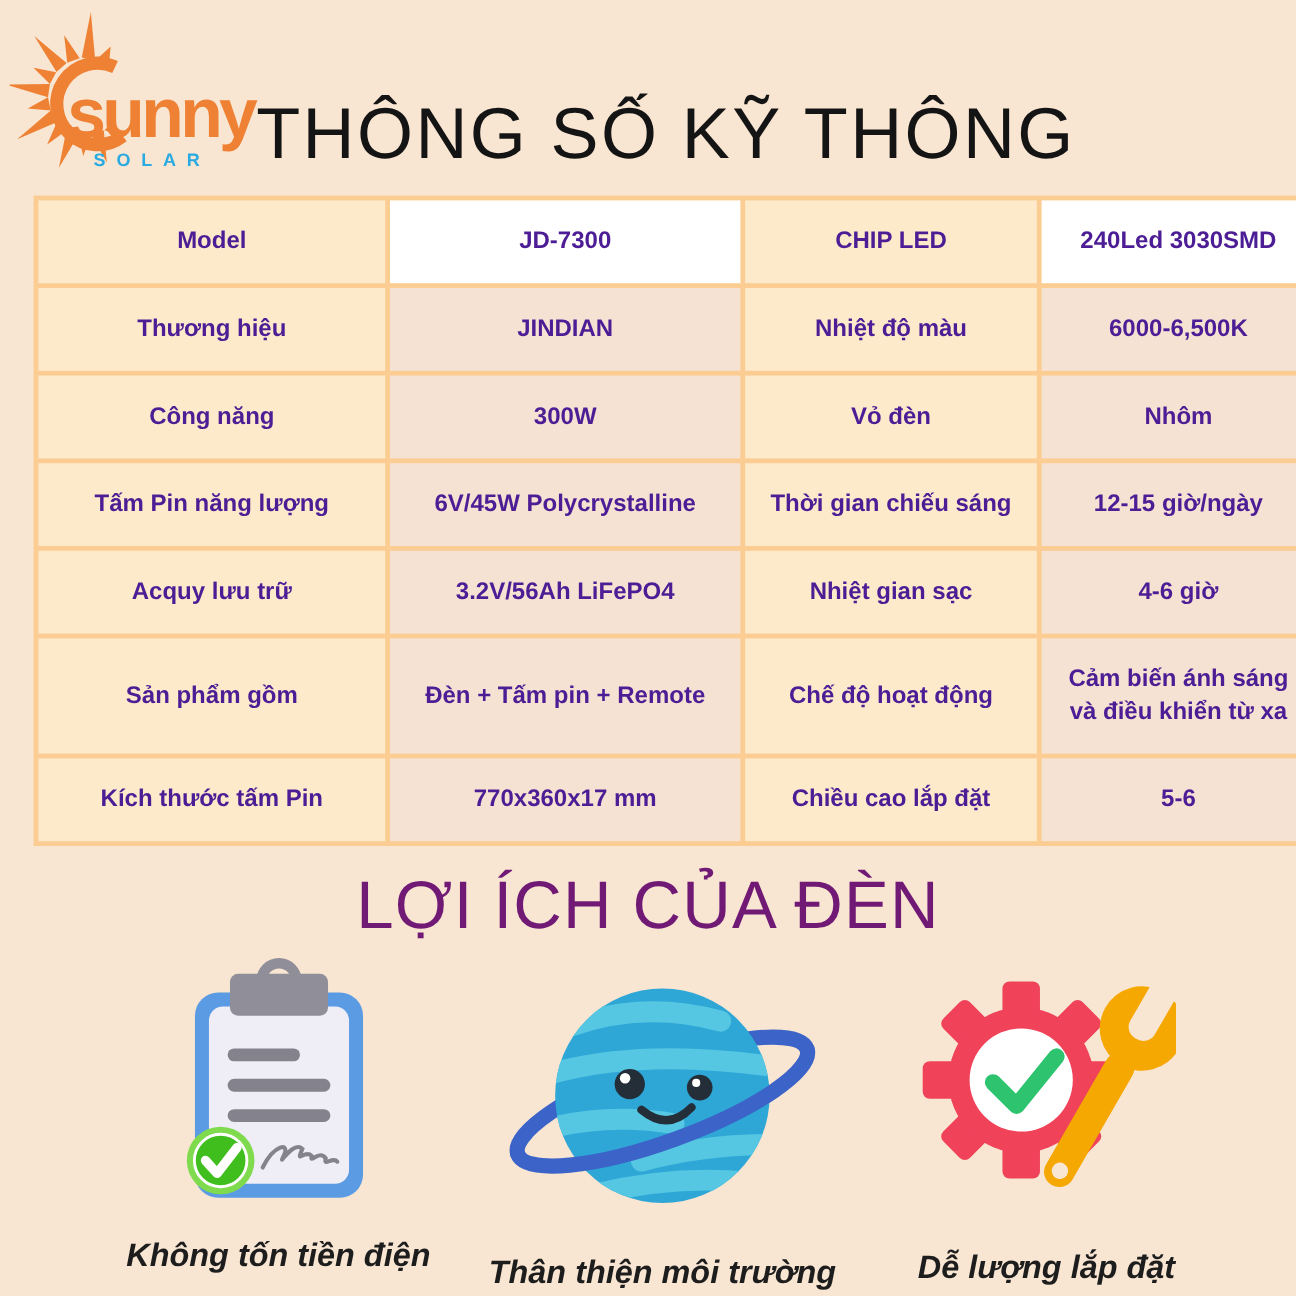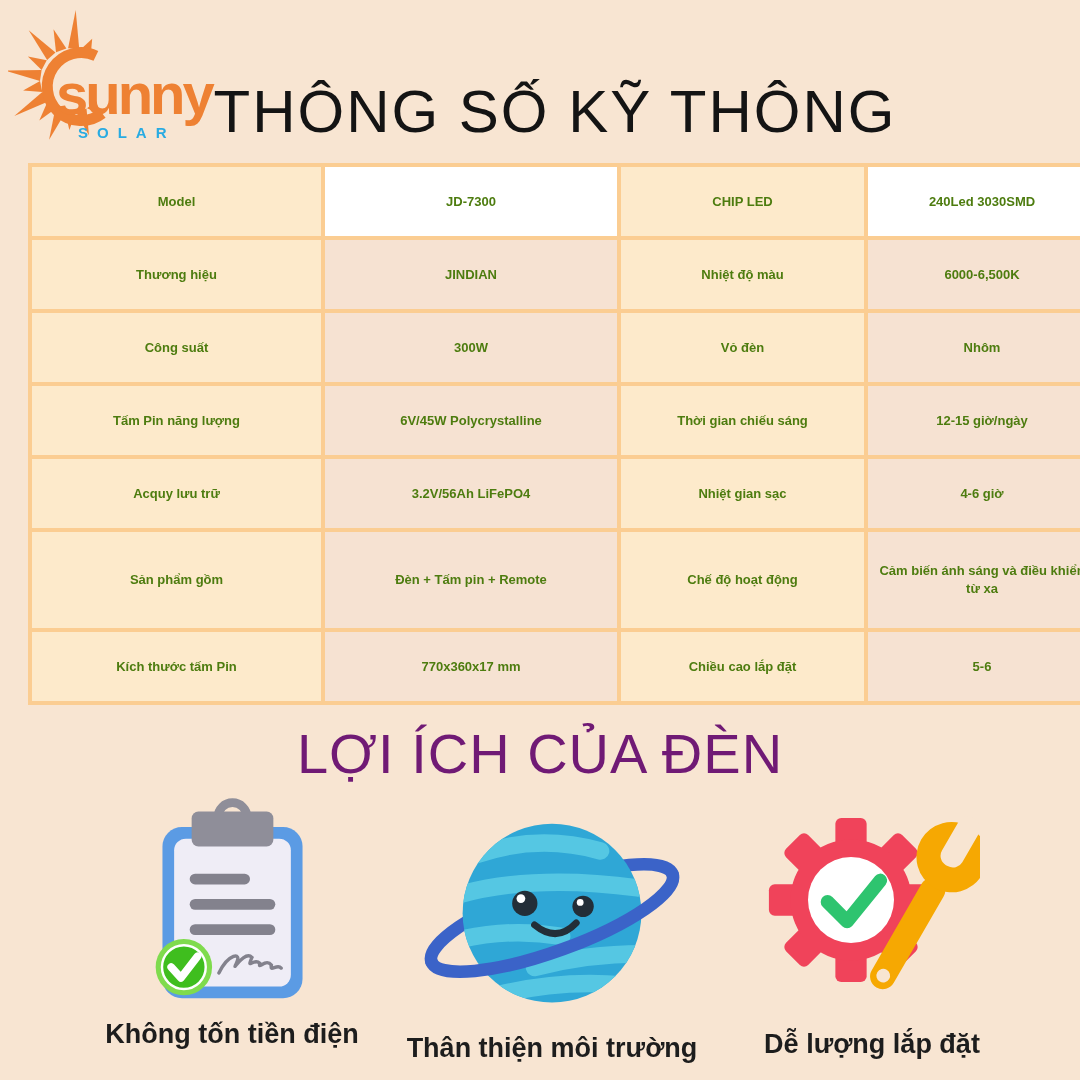--- a/index.html
+++ b/index.html
@@ -26,36 +26,36 @@
   .spec-table{
     position:absolute;top:163px;left:28px;width:1064px;
     background:#FBCD92;padding:4px;
     display:grid;
     grid-template-columns:289px 292px 243px 1fr;
     grid-template-rows:69px 69px 69px 69px 69px 96px 69px;
     gap:4px;
   }
   .cell{
     display:flex;align-items:center;justify-content:center;
-    text-align:center;font-size:13px;line-height:1.35;
-    padding:4px 10px;color:#4d7c0f;
+    text-align:center;font-size:20px;line-height:1.35;
+    padding:4px 10px;color:#4c1d95;
   }
   .cell.label{background:#FDEACB;font-weight:700;}
   .cell.value{background:#F6E2D2;font-weight:700;}
   .cell.value.white{background:#FFFFFF;}
   
   .benefits{
     position:absolute;top:792px;left:72px;right:48px;
     display:flex;justify-content:space-between;
   }
   .benefit{display:flex;flex-direction:column;align-items:center;width:330px;}
   .benefit .icon-box{height:205px;display:flex;align-items:flex-start;justify-content:center;}
   .benefit-label{
-    margin-top:22px;font-size:27px;font-weight:700;color:#1d1d1d;
-    white-space:nowrap;text-align:center;
+    margin-top:34px;font-size:27px;font-weight:700;color:#1d1d1d;
+    white-space:nowrap;text-align:center;font-style:italic;
   }
 </style>
 </head>
 <body>
 
 <div class="logo">
   <svg width="225" height="152" viewBox="0 0 225 152">
     <g class="rays" fill="#EE8133">
         <polygon points="60.1,40.2 67.7,2.1 71.2,40.8"></polygon>
         <polygon points="72.8,41.2 84.2,30.7 82.8,46.1"></polygon>
@@ -81,21 +81,21 @@
 
 <div class="spec-table">
     <div class="cell label">Model</div>
     <div class="cell value white">JD-7300</div>
     <div class="cell label">CHIP LED</div>
     <div class="cell value white">240Led 3030SMD</div>
     <div class="cell label">Thương hiệu</div>
     <div class="cell value">JINDIAN</div>
     <div class="cell label">Nhiệt độ màu</div>
     <div class="cell value">6000-6,500K</div>
-    <div class="cell label">Công suất</div>
+    <div class="cell label">Công năng</div>
     <div class="cell value">300W</div>
     <div class="cell label">Vỏ đèn</div>
     <div class="cell value">Nhôm</div>
     <div class="cell label">Tấm Pin năng lượng</div>
     <div class="cell value">6V/45W Polycrystalline</div>
     <div class="cell label">Thời gian chiếu sáng</div>
     <div class="cell value">12-15 giờ/ngày</div>
     <div class="cell label">Acquy lưu trữ</div>
     <div class="cell value">3.2V/56Ah LiFePO4</div>
     <div class="cell label">Nhiệt gian sạc</div>

